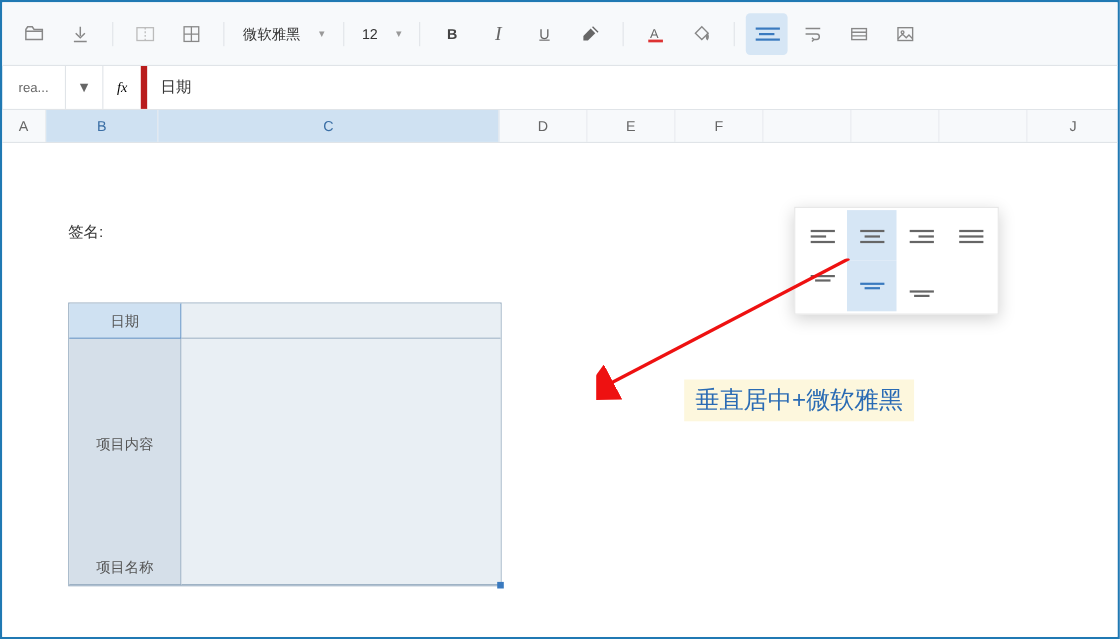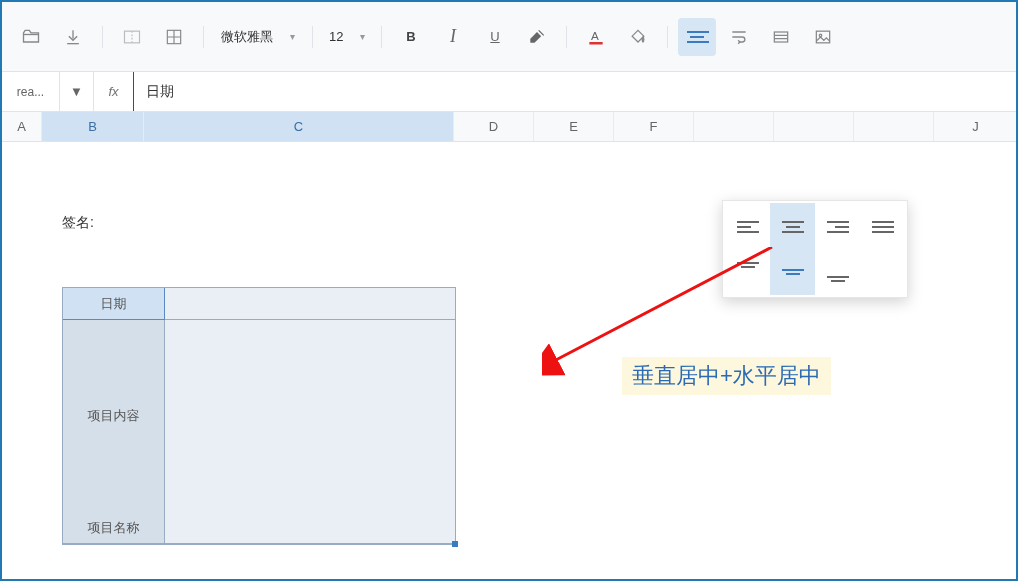--- a/index.html
+++ b/index.html
@@ -7,21 +7,21 @@
     font-family: "Microsoft YaHei", Arial, sans-serif;
     font-size: 13px;
     width: 1018px;
     height: 581px;
     border: 2px solid #2079b3;
     background: #fff;
     position: relative;
     overflow: hidden;
   }
   .toolbar {
-    height: 70px;
+    height: 58px;
     background: #f7f9fb;
     border-bottom: 1px solid #e0e4e8;
     display: flex;
     align-items: center;
     padding: 0 10px;
     gap: 4px;
   }
   .tb-btn {
     width: 38px;
     height: 38px;
@@ -57,22 +57,22 @@
     color: #666; font-size: 12px;
   }
   .nb-arrow {
     width: 34px; border-right: 1px solid #e0e4e8;
     display: flex; align-items: center; justify-content: center; color:#666;
     cursor: pointer;
   }
   .fx-label {
     width: 40px;
     display: flex; align-items: center; justify-content: center;
-    color: #737373; font-style: italic; font-family: Liberation Sans, sans-serif;
-    border-right: 1px solid #b91c1c;
+    color: #000000; font-style: italic; font-family: Liberation Serif, serif;
+    border-right: 6px solid #b91c1c;
   }
   .fx-input {
     flex: 1; border: none; outline: none; padding: 0 12px; font-size: 14px; color:#333;
   }
 
   .col-headers {
     height: 30px;
     display: flex;
     background: #f7f9fb;
     border-bottom: 1px solid #e0e4e8;
@@ -359,14 +359,14 @@
   </div>
 
   <svg class="arrow-svg" viewBox="0 0 240 130">
     <defs>
       <marker id="ah" markerWidth="12" markerHeight="12" refX="2" refY="6" orient="auto">
         <path d="M0 0L12 6L0 12z" fill="#e11"></path>
       </marker>
     </defs>
     <line x1="230" y1="0" x2="10" y2="115" stroke="#e11" stroke-width="3" marker-end="url(#ah)"></line>
   </svg>
-  <div class="anno-text">垂直居中+水平居中</div>
+  <div class="anno-text">垂直居中+微软雅黑</div>
 </div>
 
 </body></html>

